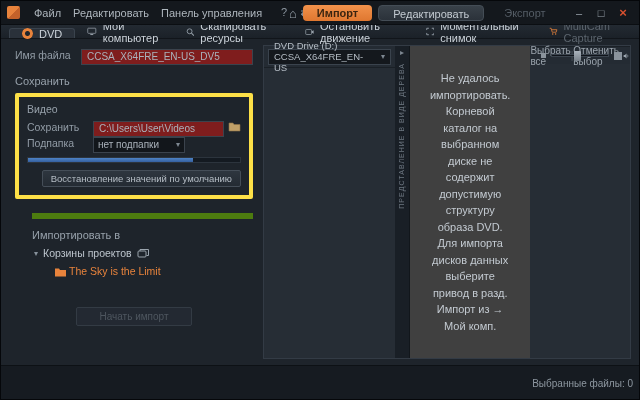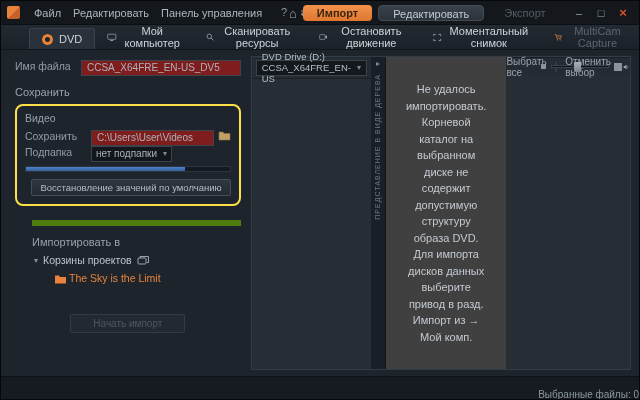--- a/index.html
+++ b/index.html
@@ -16,38 +16,38 @@
   .home-icon{ color:#9aa4ad; font-size:13px; }
   .mode-tab{ height:16px; line-height:16px; padding:0 14px; border-radius:4px; font-size:11px; }
   .mode-import{ background:linear-gradient(#f2924b,#df7730); color:#3a2410; font-weight:bold; }
   .mode-edit{ background:linear-gradient(#394149,#2b323a); color:#c3cad1; border:1px solid #444d56; }
   .mode-export{ color:#555d66; }
   .win-controls{ margin-left:auto; display:flex; gap:2px; }
   .win-btn{ width:20px; height:16px; display:flex; align-items:center; justify-content:center; color:#9aa4ad; font-size:11px; }
   .win-btn.close{ color:#d8502f; font-size:13px; font-weight:bold; }
 
   
-  .toolbar{ height:25px; background:linear-gradient(#232a32,#1b2128); display:flex; align-items:stretch; padding-left:28px; border-bottom:1px solid #11151a;text-align:center; }
+  .toolbar{ height:14px; background:linear-gradient(#232a32,#1b2128); display:flex; align-items:stretch; padding-left:8px; border-bottom:1px solid #11151a; }
   .tool-item{ display:flex; align-items:center; gap:6px; padding:0 12px; font-size:11px; color:#ccd3da; }
   .tool-item.active{ background:#2a313a; border:1px solid #3a434d; border-bottom:none; border-radius:3px 3px 0 0; margin-top:3px; }
   .tool-item.disabled{ color:#5c656e; }
   .disc-icon{ width:11px; height:11px; border-radius:50%; background:radial-gradient(circle, #1e242b 0 2px, #e8833c 3px 5px, #b55f22 5.5px); }
   .t-svg{ display:block; }
 
   
   .main{ display:flex; height:326px; padding:6px 8px 6px 8px; gap:6px; }
   .left-panel{ width:248px; padding:4px 4px 0 6px; font-size:10.5px; }
   .f-row{ display:flex; align-items:flex-start; }
   .f-label{ width:66px; color:#929ca6; flex:none; }
   .f-input{ background:#7f1d1d; border:1px solid #3b434d; height:16px; line-height:14px; padding:0 5px; color:#aab2bb; font-size:10px; flex:1; white-space:nowrap; overflow:hidden; }
   .section-title{ color:#97a1ab; margin:10px 0 6px 0; font-size:11px; }
-  .group-box{ border:2px solid #fde047; border-radius:8px; padding:6px 8px 8px 8px; }
+  .group-box{ border:4px solid #fde047; border-radius:2px; padding:6px 8px 8px 8px; }
   .group-title{ color:#97a1ab; margin-bottom:6px; }
   .folder-btn{ margin-left:4px; flex:none; }
-  .select-box{ background:#12161b; border:1px solid #3b434d; height:16px; line-height:14px; padding:0 4px; color:#aab2bb; font-size:10px; width:81px; display:flex; justify-content:space-between; align-items:center; }
+  .select-box{ background:#12161b; border:1px solid #3b434d; height:16px; line-height:14px; padding:0 4px; color:#aab2bb; font-size:10px; width:92px; display:flex; justify-content:space-between; align-items:center; }
   .sel-arrow{ color:#7d8791; font-size:8px; }
   .progress-wrap{ margin:4px 0 6px 0; height:6px; background:#141a21; border:1px solid #2c343d; position:relative; }
   .progress-fill{ position:absolute; left:0; top:0; bottom:0; background:linear-gradient(#4e83c6,#35609f); }
   .space-block{ margin-left:66px; line-height:1.35; }
   .space-label{ color:#929ca6; font-size:9.5px; }
   .space-row{ display:flex; justify-content:space-between; align-items:center; }
   .space-value{ color:#c94f39; font-size:9.5px; }
   .warn-mark{ color:#c94f39; font-weight:bold; font-size:10px; }
   .restore-row{ display:flex; justify-content:flex-end; margin-top:7px; }
   .btn{ background:linear-gradient(#2e363f,#242b33); border:1px solid #454e58; color:#b6bec6; font-size:9.5px; padding:2px 8px; border-radius:2px; }
@@ -61,30 +61,30 @@
   
   .right-panel{ flex:1; background:#262d35; border:1px solid #333b45; display:flex; flex-direction:row; }
   .rp-header{ height:22px; display:flex; align-items:center; padding:0 4px; background:#242b33; border-bottom:1px solid #1a2026; }
   .drive-select{ background:#14181d; border:1px solid #3a434d; height:16px; display:flex; align-items:center; gap:6px; padding:0 5px; font-size:9.5px; color:#b6bec6; }
   .rp-body{ flex:1; display:flex; min-height:0; }
   .tree-strip{ width:15px; background:#191f26; border-right:1px solid #11161b; display:flex; flex-direction:column; align-items:center; padding-top:2px; }
   .tree-expander{ color:#7d8791; font-size:8px; }
   .tree-label{ writing-mode:vertical-rl; transform:rotate(180deg); font-size:7px; letter-spacing:1px; color:#6d7781; margin-top:6px; white-space:nowrap; }
   .rp-content{ flex:1; display:flex; align-items:center; justify-content:center; background:#404040; }
   .error-message{ max-width:470px; text-align:center; font-size:11px; line-height:1.5; color:#c3cad1; padding:0 20px; }
-  .rp-footer{ height:18px; background:#242b33; border-top:1px solid #1a2026; display:flex; align-items:center; justify-content:center; gap:8px; font-size:10px; color:#9aa3ac; position:relative; }
+  .rp-footer{ height:18px; background:#242b33; border-top:1px solid #1a2026; display:flex; align-items:center; justify-content:center; font-size:10px; color:#9aa3ac; position:relative; }
   .sep{ color:#4a525b; }
   .zoom-group{ position:absolute; right:8px; display:flex; align-items:center; gap:5px; }
   .zoom-sm{ width:5px; height:5px; background:#8a939c; }
   .zoom-lg{ width:8px; height:8px; background:#8a939c; }
   .slider-track{ width:58px; height:3px; background:#10141a; border:1px solid #3a434d; position:relative; }
   .slider-thumb{ position:absolute; top:-4px; left:22px; width:7px; height:10px; background:linear-gradient(#aab3bc,#79828b); border-radius:1px; }
 
   
-  .statusbar{ height:35px; background:#161b21; border-top:1px solid #0d1115; display:flex; align-items:center; justify-content:flex-end; padding-right:0; font-size:10px; color:#8d97a0; }
+  .statusbar{ height:35px; background:#161b21; border-top:1px solid #0d1115; display:flex; align-items:center; justify-content:flex-end; padding-right:6px; font-size:10px; color:#8d97a0; }
 </style>
 </head>
 <body>
 
 <div class="window">
 
   <div class="titlebar">
     <span class="app-logo"></span>
     <span class="menu-item">Файл</span>
     <span class="menu-item">Редактировать</span>

